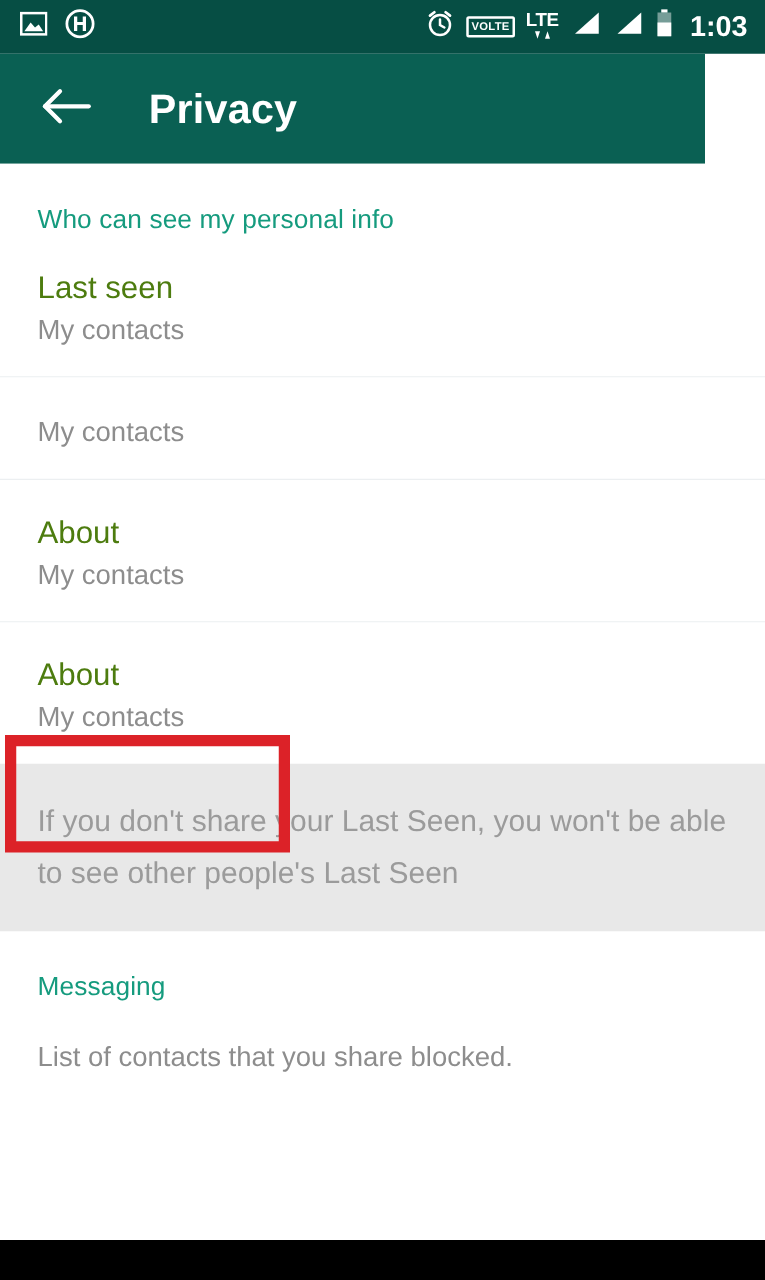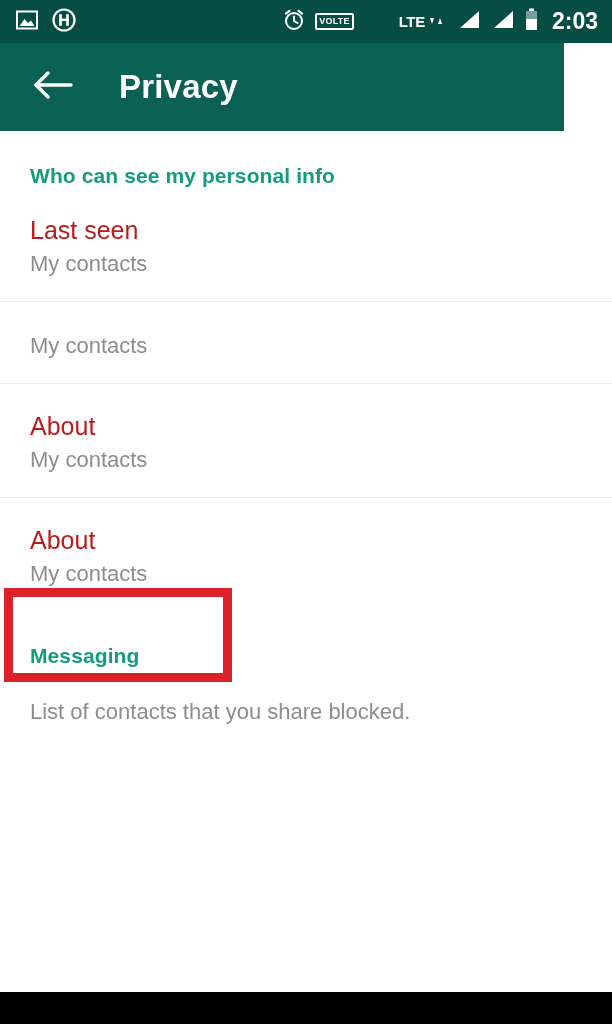--- a/index.html
+++ b/index.html
@@ -51,24 +51,23 @@
     font-size: 9px;
     font-weight: bold;
     letter-spacing: 0.2px;
     line-height: 1;
     padding: 2px 2px 2px 2px;
     font-family: "Liberation Sans", sans-serif;
     background: transparent;
   }
   .lte-wrap {
     display: flex;
-    flex-direction: row;
+    flex-direction: column;
     align-items: center;
     line-height: 1;
-    margin-left: 36px;
   }
   .lte-text {
     color: #ffffff;
     font-size: 15px;
     font-weight: bold;
     letter-spacing: -0.3px;
     line-height: 14px;
     font-family: "Liberation Sans", sans-serif;
   }
   .clock-time {
@@ -115,34 +114,34 @@
     top: 131px; left: 0;
     width: 612px;
     height: 861px;
     background: #ffffff;
     overflow: hidden;
   }
 
   .section-header {
     color: #159b7e;
     font-size: 21px;
-    font-weight: bold;
+    font-weight: normal;
     padding: 33px 0 0 30px;
     letter-spacing: 0.1px;
     font-family: "Liberation Sans", sans-serif;
   }
 
   .row {
     padding: 26px 30px 22px 30px;
     box-sizing: border-box;
     cursor: pointer;
     background: #ffffff;
   }
   .row-title {
-    color: #b91c1c;
+    color: #4d7c0f;
     font-size: 25px;
     line-height: 32px;
     font-family: "Liberation Sans", sans-serif;
   }
   .row-sub {
     color: #8d8d8d;
     font-size: 22px;
     line-height: 30px;
     margin-top: 3px;
     font-family: "Liberation Sans", sans-serif;
@@ -238,21 +237,21 @@
       </span>
 
       <span class="sb-icon">
         <svg width="15" height="24" viewBox="0 0 15 24">
           <rect x="5" y="0.5" width="5" height="2.5" fill="#ffffff"></rect>
           <rect x="2" y="3" width="11" height="19" fill="#ffffff" opacity="0.45"></rect>
           <rect x="2" y="11" width="11" height="11" fill="#ffffff"></rect>
         </svg>
       </span>
 
-      <span class="clock-time">2:03</span>
+      <span class="clock-time">1:03</span>
     </div>
   </div>
 
   <div class="appbar">
     <div class="back-arrow">
       <span>
         <svg width="42" height="34" viewBox="0 0 42 34">
           <path d="M39 17 L4 17" stroke="#ffffff" stroke-width="3.4" stroke-linecap="round" fill="none"></path>
           <path d="M16 5 L4 17 L16 29" stroke="#ffffff" stroke-width="3.4" stroke-linecap="round" stroke-linejoin="round" fill="none"></path>
         </svg>
@@ -280,20 +279,23 @@
       <div class="row-title">About</div>
       <div class="row-sub">My contacts</div>
     </div>
     <div class="divider"></div>
 
     <div class="row">
       <div class="row-title">About</div>
       <div class="row-sub">My contacts</div>
     </div>
 
+    <div class="note-block">
+      <div class="note-text">If you don't share your Last Seen, you won't be able to see other people's Last Seen</div>
+    </div>
 
     <div class="section-header">Messaging</div>
 
     <div class="row">
       <div class="row-sub">List of contacts that you share blocked.</div>
     </div>
 
   </div>
 
   <div class="highlight-box" style="left:4px; top:588px; width:228px; height:94px;"></div>

